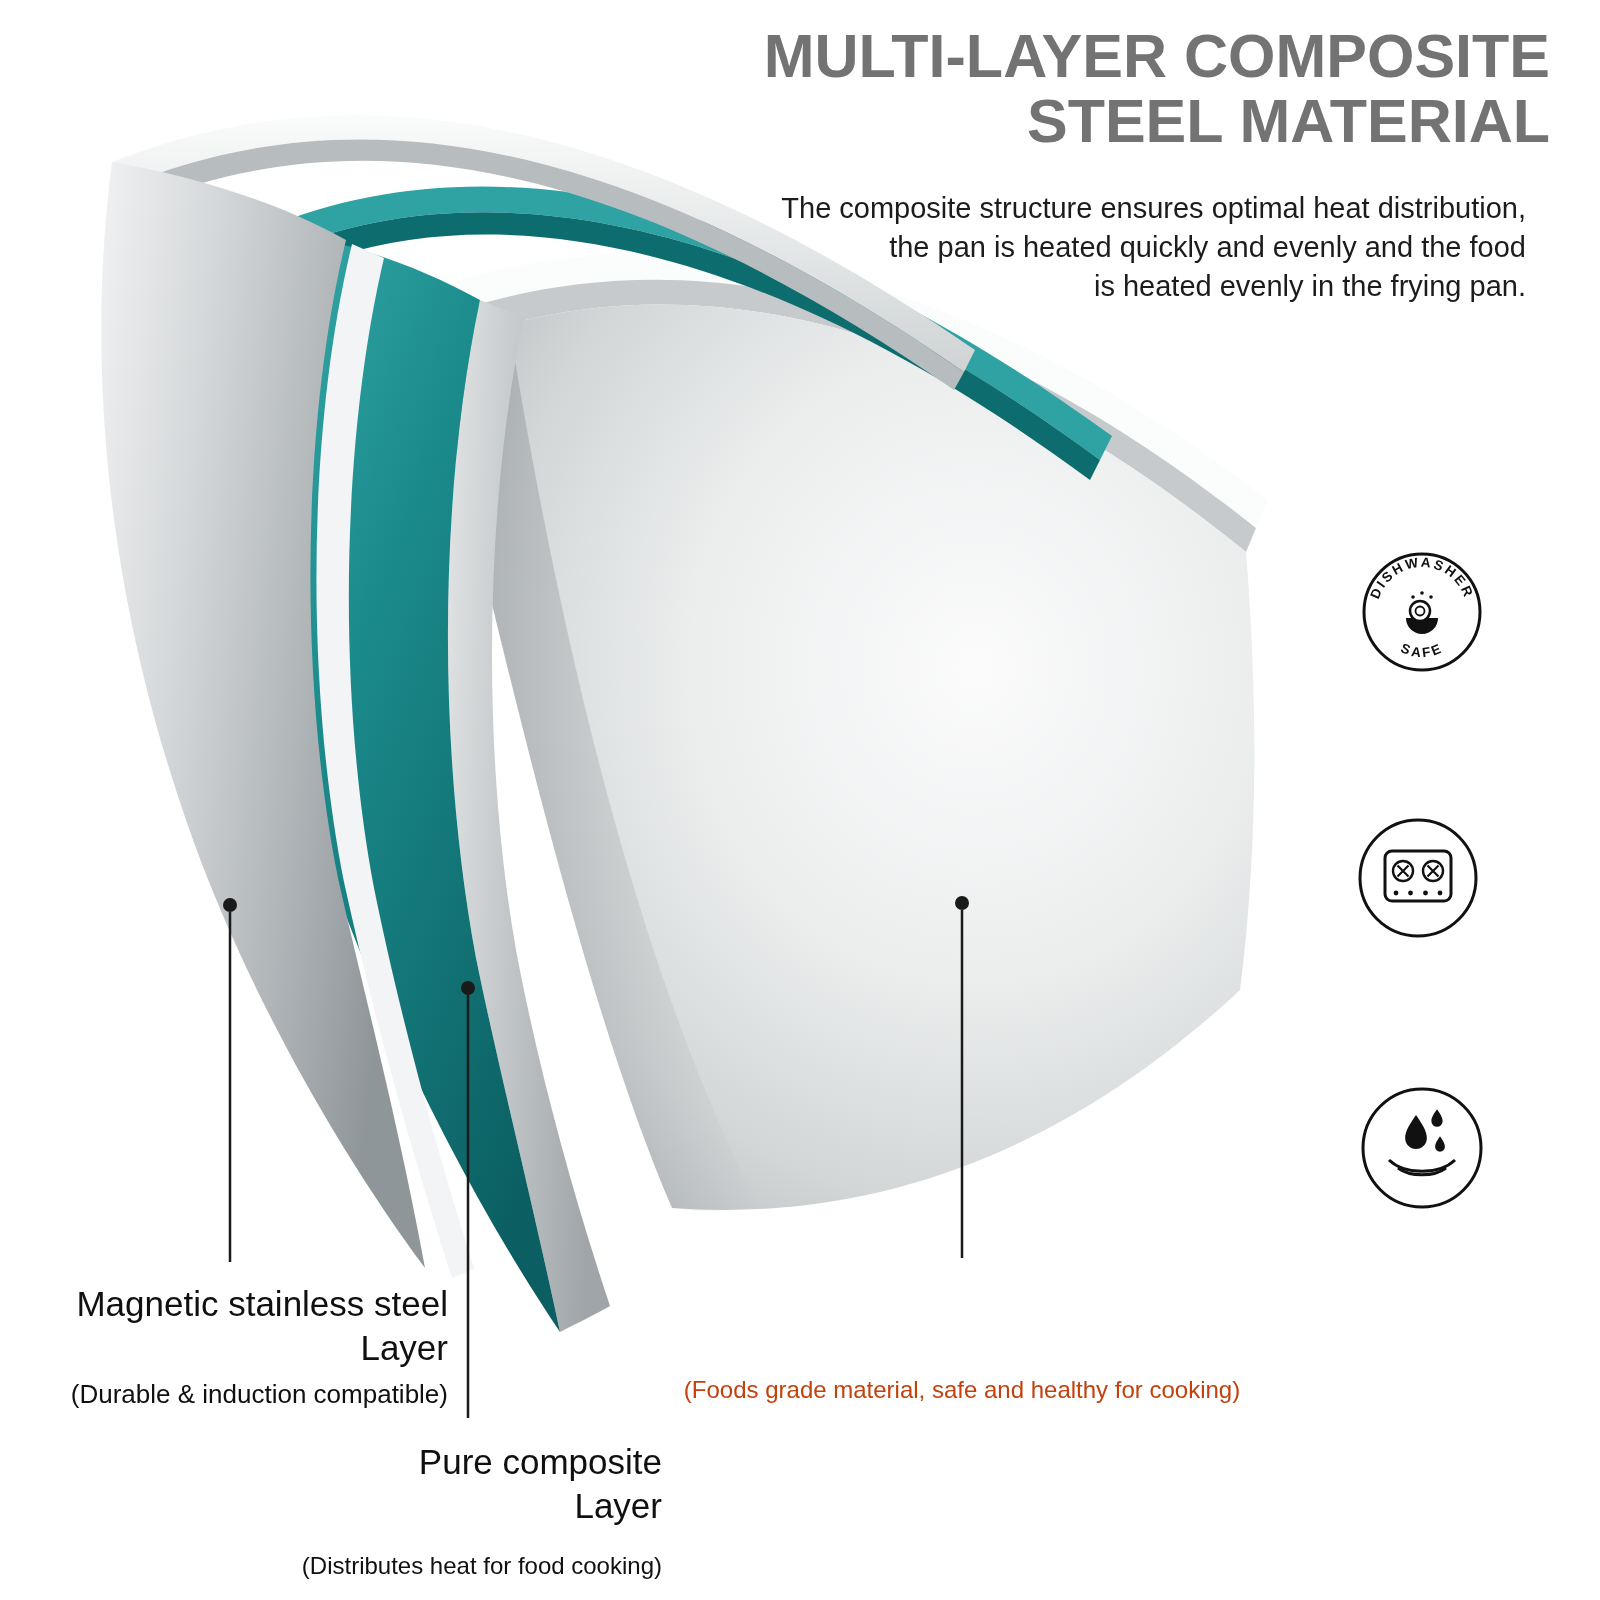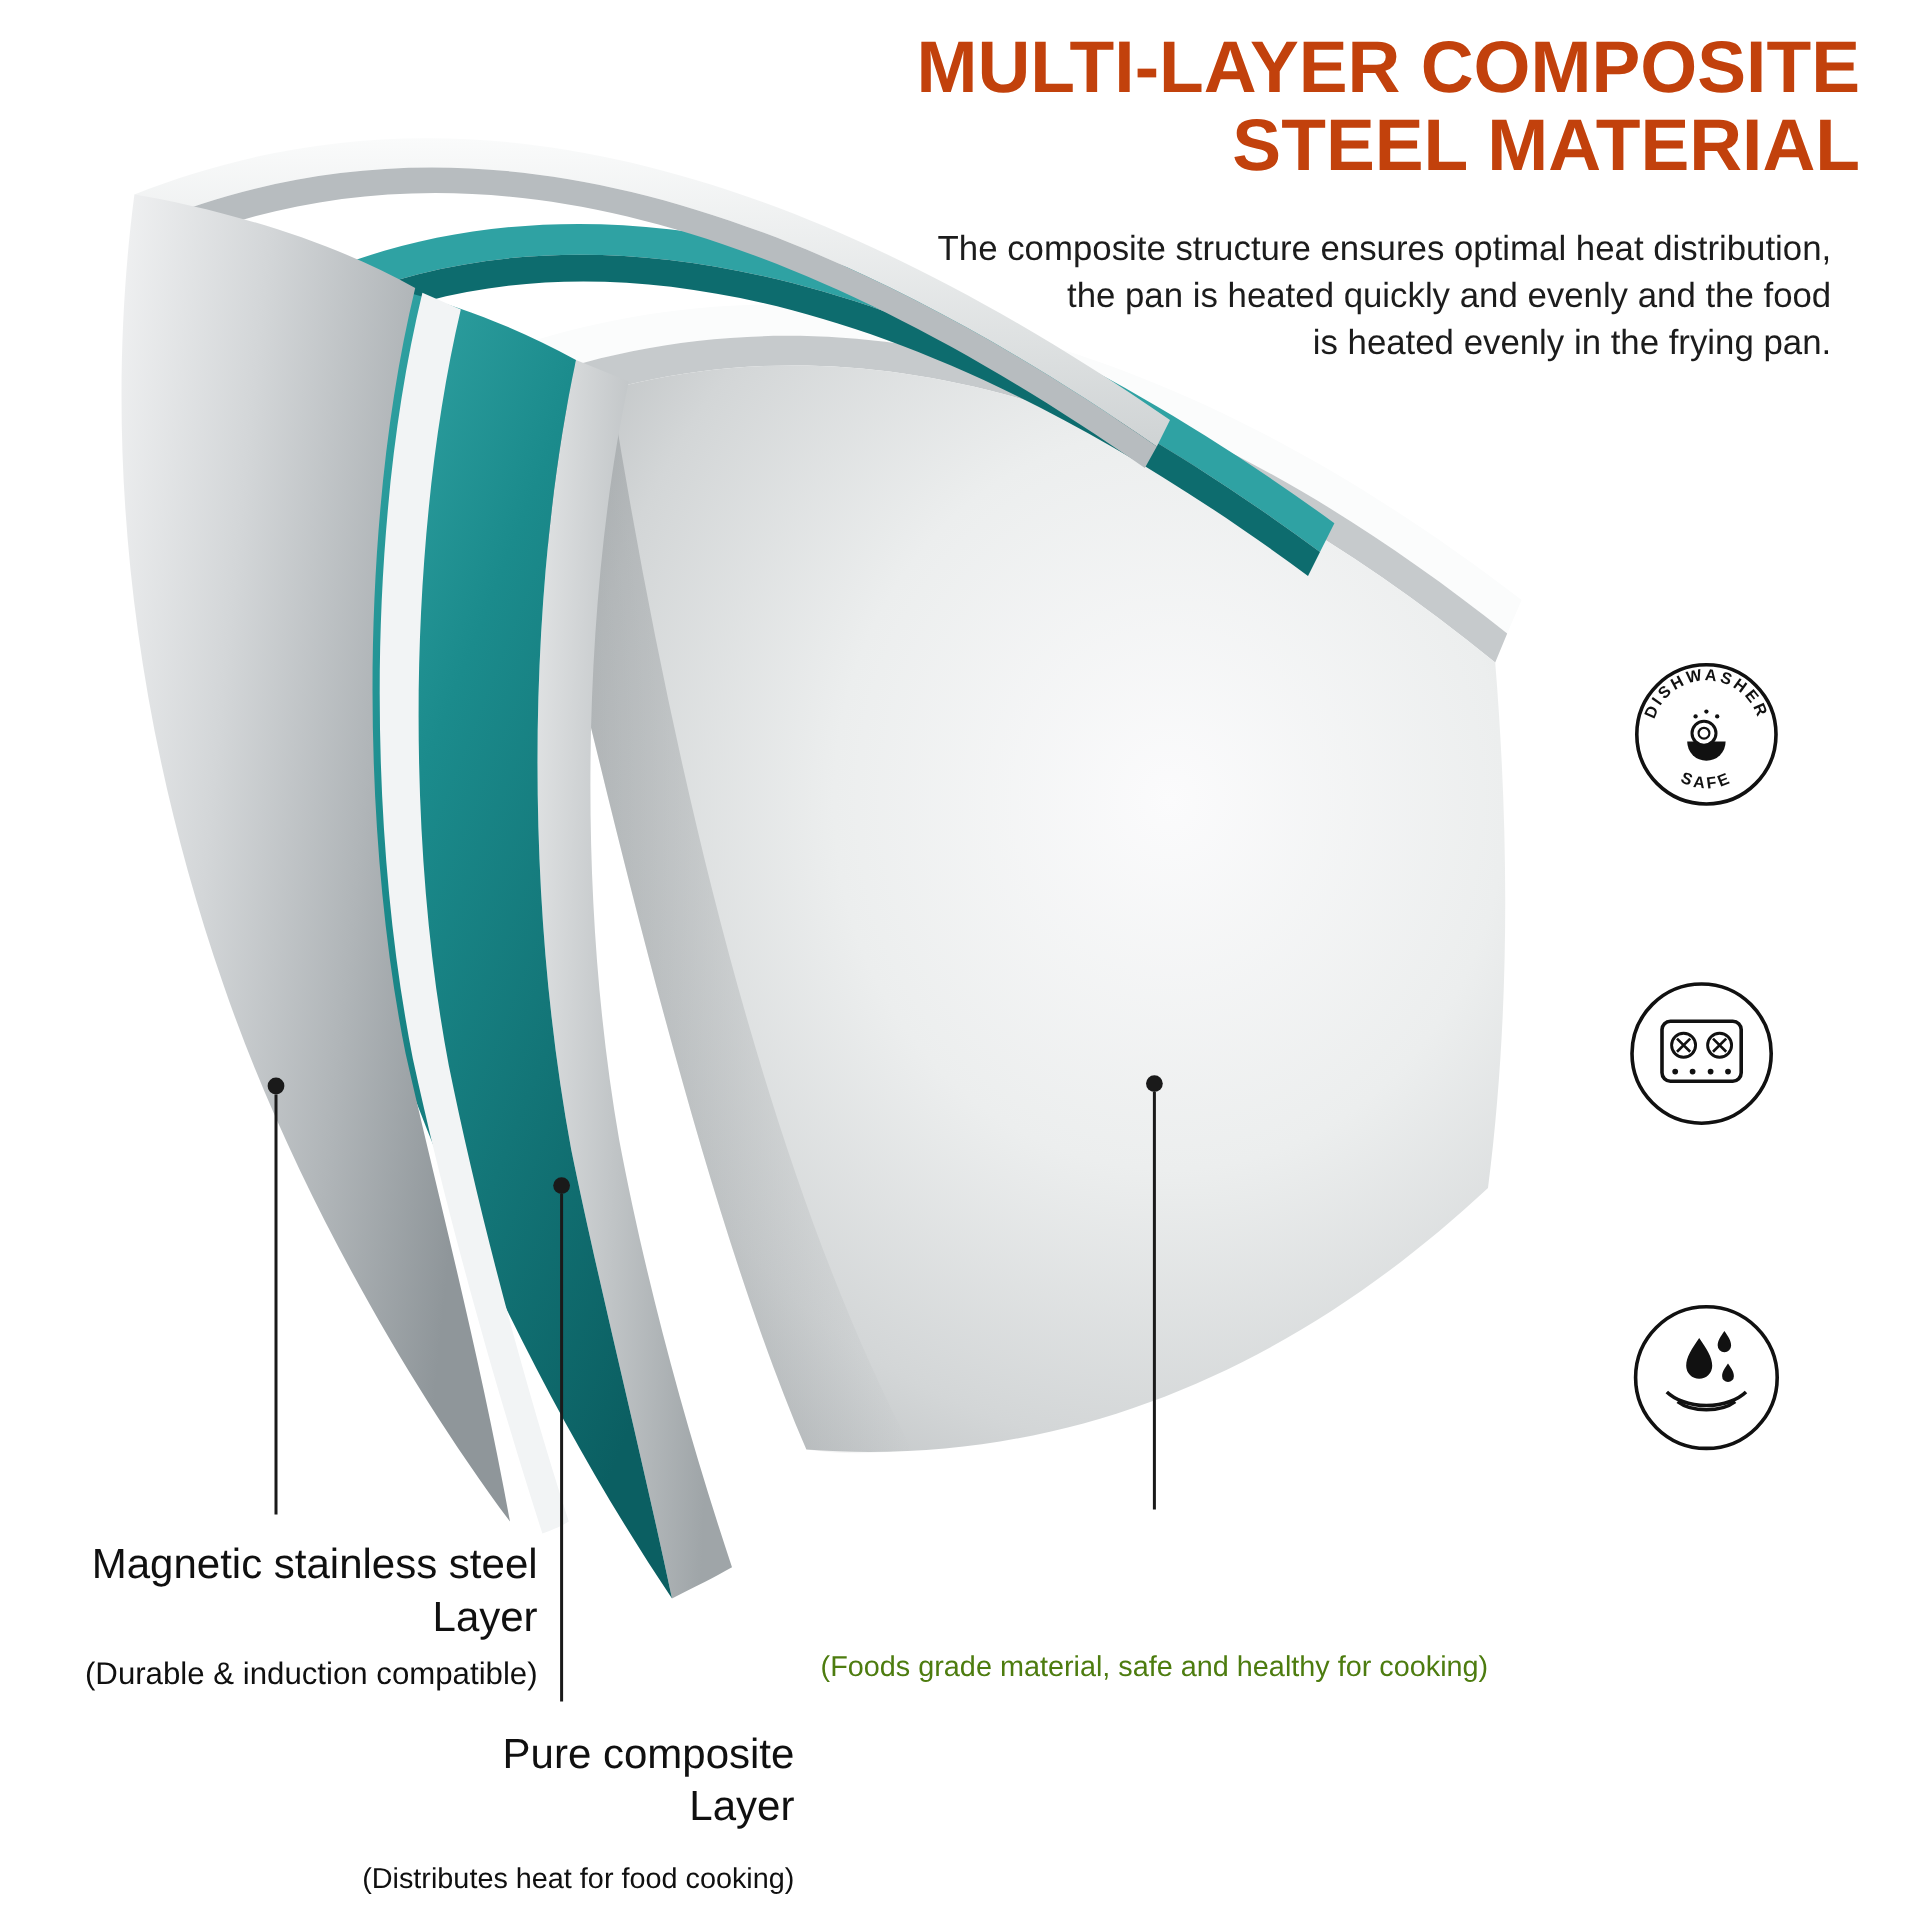--- a/index.html
+++ b/index.html
@@ -6,39 +6,39 @@
   body{
     width:1600px;height:1600px;background:#ffffff;
     font-family:"Liberation Sans", sans-serif;color:#141414;
     position:relative;overflow:hidden;
   }
   .canvas{position:absolute;inset:0;}
   .art{position:absolute;left:0;top:0;}
 
   .title-block{
     position:absolute;top:24px;right:50px;width:920px;
-    text-align:right;font-weight:bold;color:#c2410c;
+    text-align:right;font-weight:bold;color:#737373;
     font-size:61px;line-height:1.07;letter-spacing:0px;
   }
   .subtitle{
     position:absolute;top:160px;right:74px;width:860px;
     text-align:right;font-size:29px;line-height:1.34;color:#1c1c1c;
   }
   .subtitle span{display:block;}
 
   .callout-label{position:absolute;text-align:right;color:#101010;}
   .callout-label .l1,.callout-label .l2{font-size:35px;line-height:1.26;}
   .callout-label .note{font-size:26px;line-height:1.3;margin-top:8px;}
   #label-magnetic{left:8px;top:1282px;width:440px;}
   #label-aluminum{left:262px;top:1440px;width:400px;}
   #label-aluminum .note{margin-top:22px;font-size:24px;}
   #label-steel304{left:752px;top:1278px;width:400px;}
   #note-steel304{
     position:absolute;left:642px;top:1376px;width:640px;
-    text-align:center;font-size:24px;color:#4d7c0f;
+    text-align:center;font-size:24px;color:#c2410c;
   }
 
   .badge{position:absolute;}
   #badge-dishwasher{left:1352px;top:542px;}
   #badge-stove{left:1348px;top:808px;}
   #badge-water{left:1350px;top:1076px;}
   .badge-text{font-size:13.5px;font-weight:bold;letter-spacing:2.5px;fill:#111;}
 </style>
 </head>
 <body>

